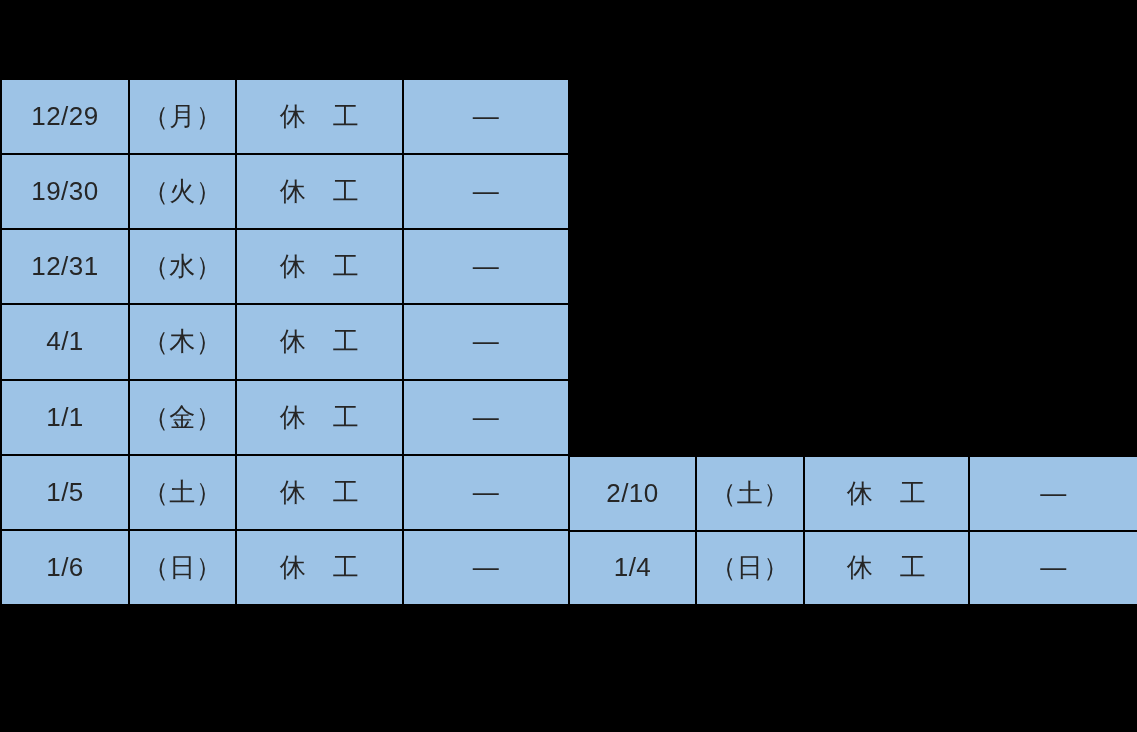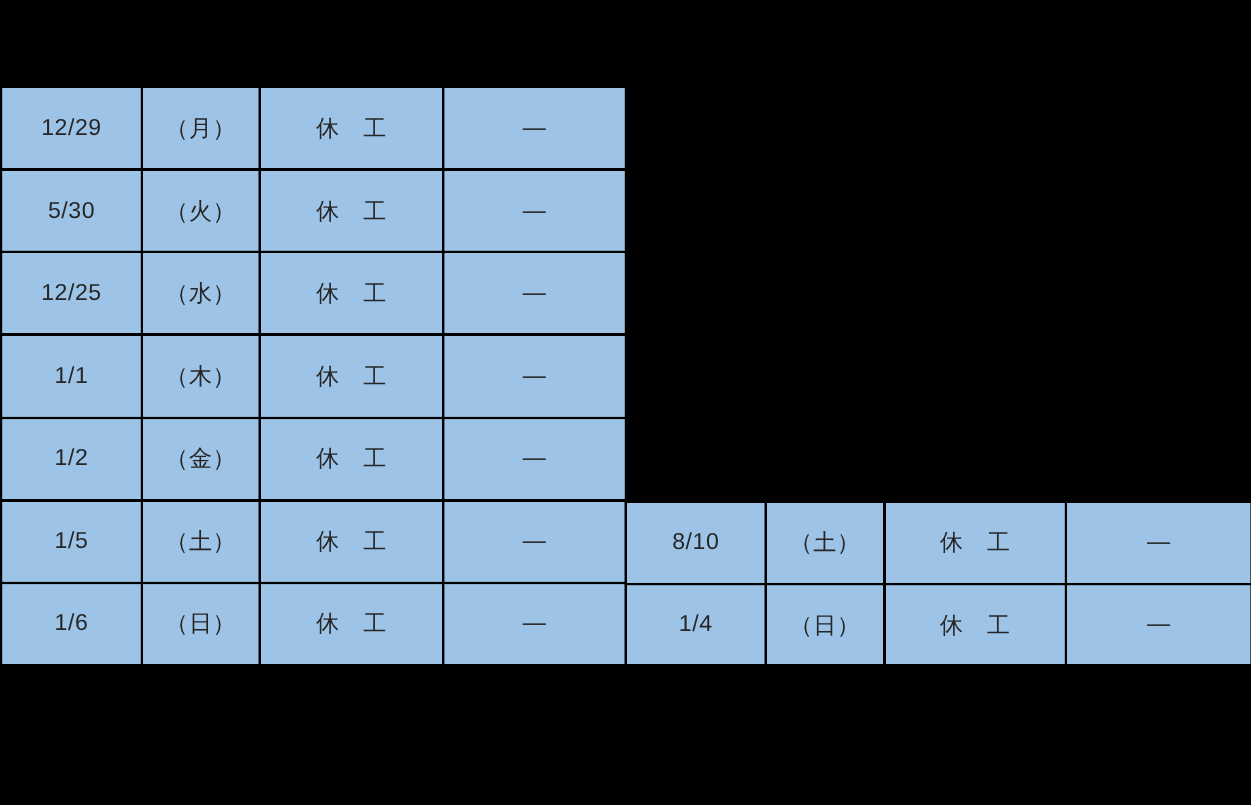--- a/index.html
+++ b/index.html
@@ -19,21 +19,21 @@
     position: absolute;
     border-collapse: collapse;
     table-layout: fixed;
     background: #000000;
   }
   table.tbl td {
     background: #9DC3E6;
     border: 2px solid #000000;
     text-align: center;
     vertical-align: middle;
-    font-size: 21px;
+    font-size: 26px;
     color: #262626;
     letter-spacing: 0.5px;
     overflow: hidden;
     white-space: nowrap;
   }
   table.left-tbl {
     left: 0;
     top: 78px;
     width: 568px;
     height: 528px;
@@ -58,39 +58,39 @@
         <col style="width:166px">
     </colgroup>
     <tbody>
       <tr>
         <td>12/29</td>
         <td>（月）</td>
         <td>休　工</td>
         <td>—</td>
       </tr>
       <tr>
-        <td>5/30</td>
+        <td>19/30</td>
         <td>（火）</td>
         <td>休　工</td>
         <td>—</td>
       </tr>
       <tr>
-        <td>12/25</td>
+        <td>12/31</td>
         <td>（水）</td>
         <td>休　工</td>
         <td>—</td>
       </tr>
       <tr>
-        <td>1/1</td>
+        <td>4/1</td>
         <td>（木）</td>
         <td>休　工</td>
         <td>—</td>
       </tr>
       <tr>
-        <td>1/2</td>
+        <td>1/1</td>
         <td>（金）</td>
         <td>休　工</td>
         <td>—</td>
       </tr>
       <tr>
         <td>1/5</td>
         <td>（土）</td>
         <td>休　工</td>
         <td>—</td>
       </tr>
@@ -105,21 +105,21 @@
 
   <table class="tbl right-tbl">
     <colgroup>
       <col style="width:127px">
         <col style="width:108px">
         <col style="width:165px">
         <col style="width:169px">
     </colgroup>
     <tbody>
       <tr>
-        <td>8/10</td>
+        <td>2/10</td>
         <td>（土）</td>
         <td>休　工</td>
         <td>—</td>
       </tr>
       <tr>
         <td>1/4</td>
         <td>（日）</td>
         <td>休　工</td>
         <td>—</td>
       </tr>

